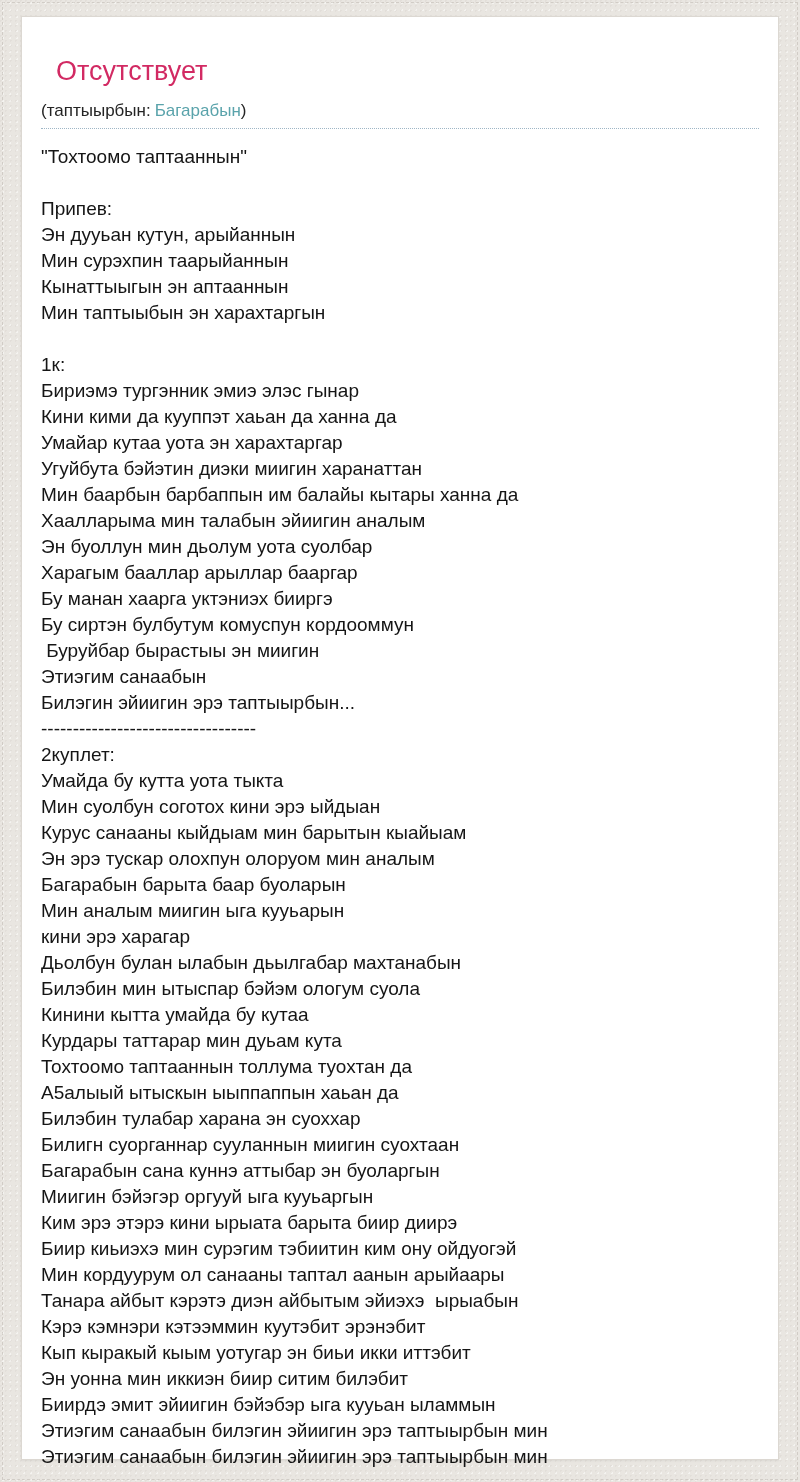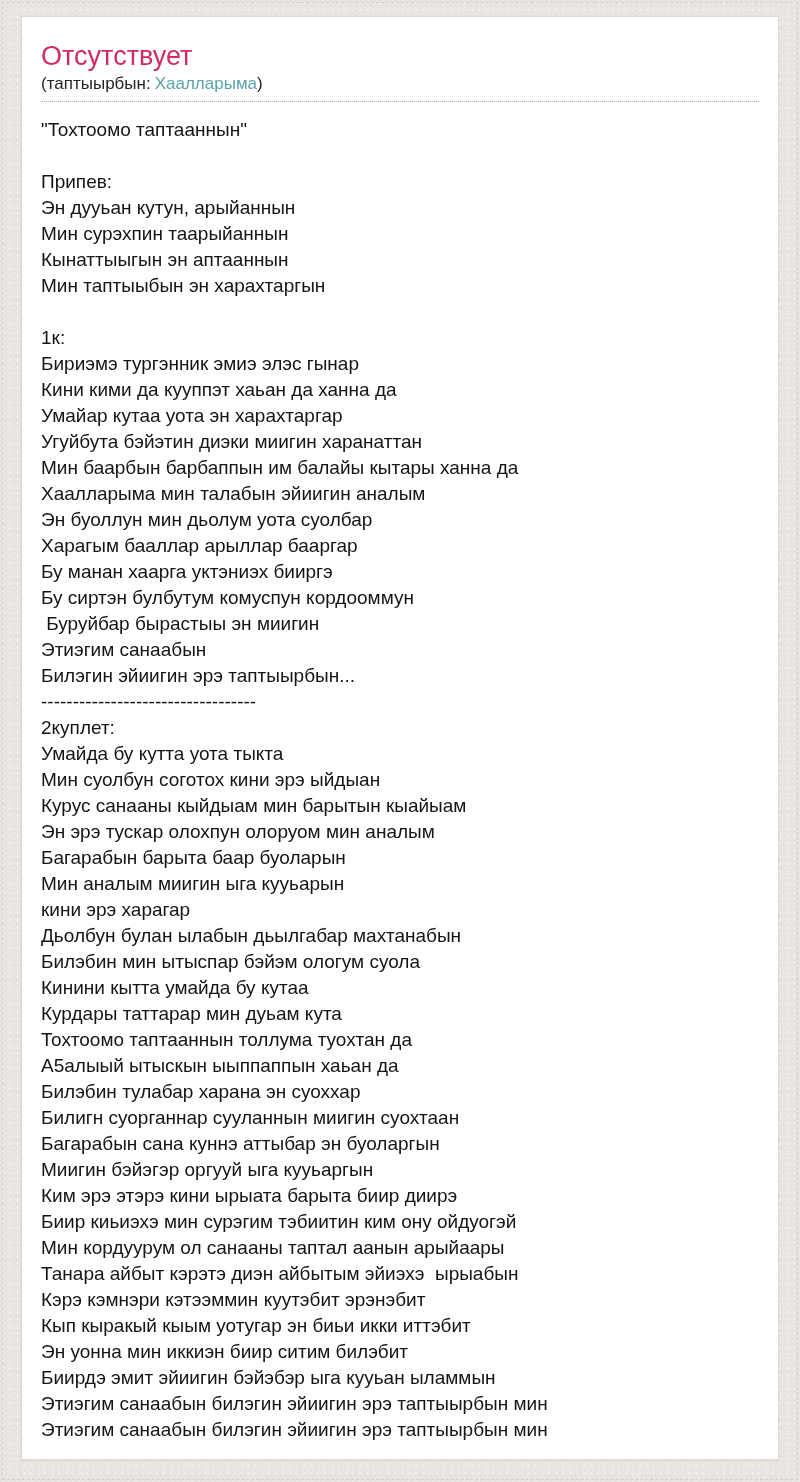--- a/index.html
+++ b/index.html
@@ -32,21 +32,21 @@
     top: 16px;
     width: 758px;
     height: 1444px;
     box-sizing: border-box;
     background: #ffffff;
     border: 1px solid #dcd8d2;
     box-shadow: 0 1px 2px rgba(0,0,0,0.06);
     padding: 24px 19px 20px 19px;
   }
   .title {
-    margin: 0;
+    margin: 15px;
     font-size: 27px;
     line-height: 30px;
     font-weight: 400;
     color: var(--title, #d22a63);
   }
   .subtitle {
     margin-top: 3px;
     font-size: 17px;
     line-height: 20px;
     color: #242424;
@@ -66,21 +66,21 @@
     white-space: pre-wrap;
   }
 </style>
 </head>
 <body>
 
 <div class="edge-frame"></div>
 
 <div class="card">
   <h1 class="title">Отсутствует</h1>
-  <div class="subtitle"><span>(таптыырбын:</span><a class="artist-link" href="#">Хаалларыма</a><span>)</span></div>
+  <div class="subtitle"><span>(таптыырбын:</span><a class="artist-link" href="#">Багарабын</a><span>)</span></div>
   <div class="lyrics">"Тохтоомо таптааннын"
 
 Припев:
 Эн дууьан кутун, арыйаннын
 Мин сурэхпин таарыйаннын
 Кынаттыыгын эн аптааннын
 Мин таптыыбын эн харахтаргын
 
 1к:
 Бириэмэ тургэнник эмиэ элэс гынар

